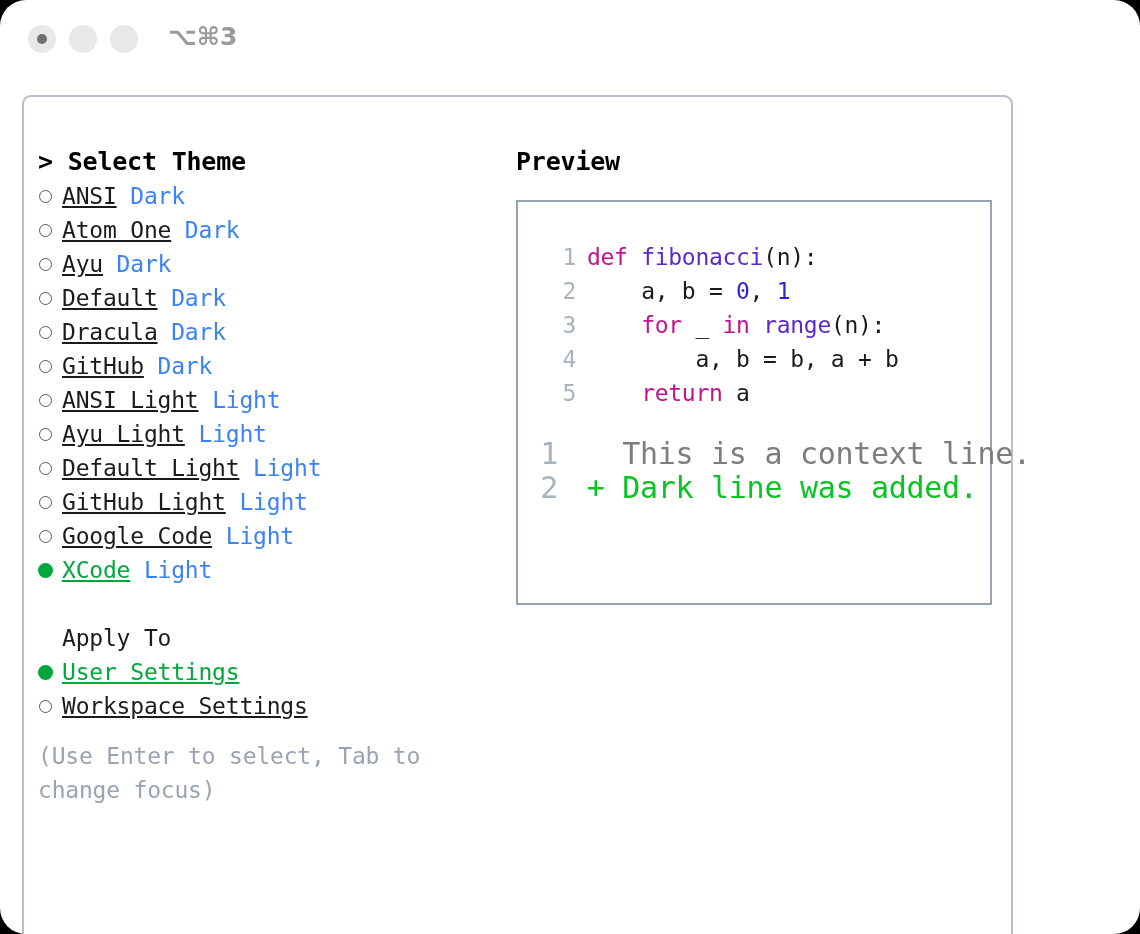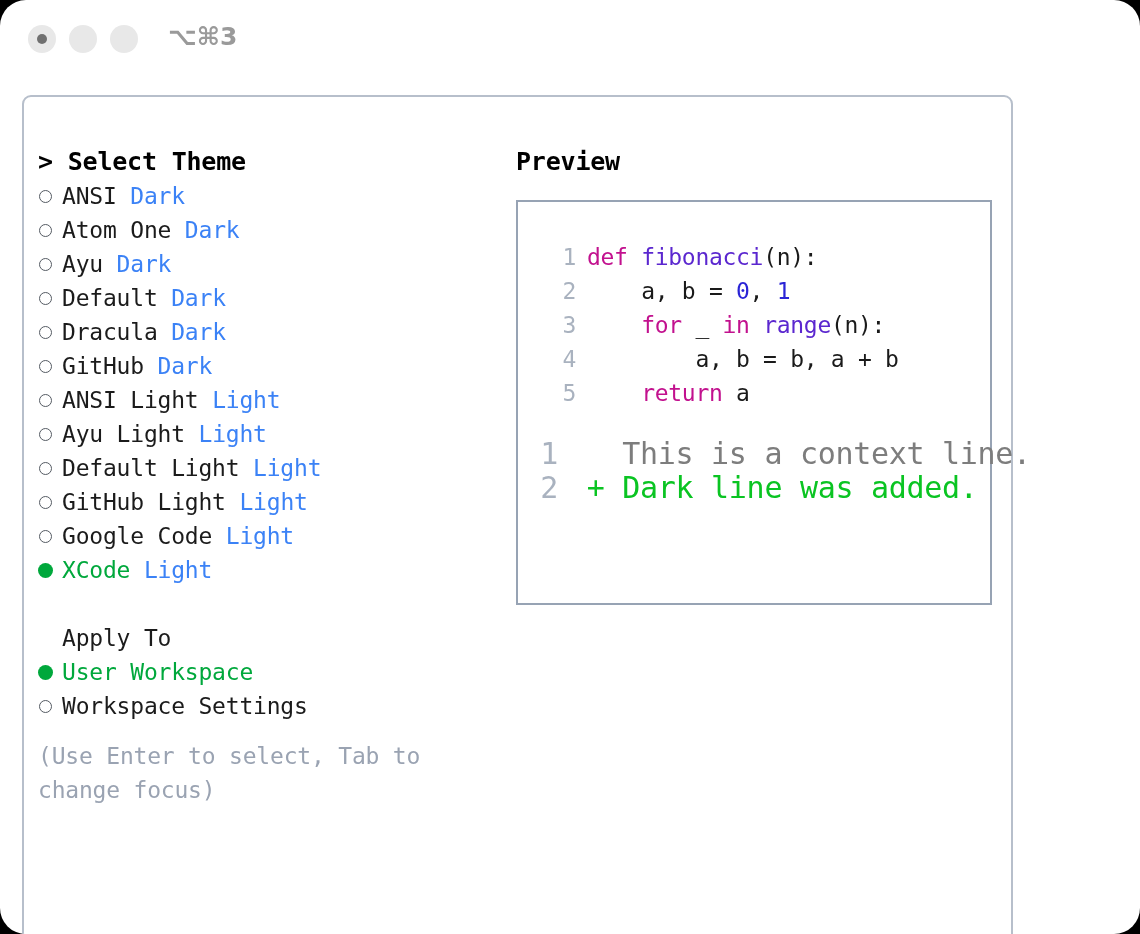--- a/index.html
+++ b/index.html
@@ -136,20 +136,21 @@
     position: absolute;
     left: 0px;
     top: -15px;
     width: 15px;
     height: 15px;
     border-radius: 50%;
     background: #00a83c;
   }
   .opt-label {
     color: #1b1b1b;
+    text-decoration: underline;
   }
   .opt-label.sel {
     color: #00a83c;
   }
   .opt-badge {
     color: #3b82f6;
   }
 
   .apply-title {
     font-size: 23px;
@@ -264,21 +265,21 @@
             <div class="opt-row"><span class="marker"><span class="hollow"></span></span><span class="opt-label">GitHub Light</span><span> </span><span class="opt-badge">Light</span></div>
             <div class="opt-row"><span class="marker"><span class="hollow"></span></span><span class="opt-label">Google Code</span><span> </span><span class="opt-badge">Light</span></div>
             <div class="opt-row"><span class="marker"><span class="filled"></span></span><span class="opt-label sel">XCode</span><span> </span><span class="opt-badge">Light</span></div>
           </div>
 
         <div class="spacer-lg"></div>
 
         <div class="apply-title">Apply To</div>
 
         <div id="apply-list">
-            <div class="opt-row"><span class="marker"><span class="filled"></span></span><span class="opt-label sel">User Workspace</span></div>
+            <div class="opt-row"><span class="marker"><span class="filled"></span></span><span class="opt-label sel">User Settings</span></div>
             <div class="opt-row"><span class="marker"><span class="hollow"></span></span><span class="opt-label">Workspace Settings</span></div>
           </div>
 
         <div class="hint">(Use Enter to select, Tab to change focus)</div>
       </div>
 
       <div class="right-col">
         <div class="preview-title">Preview</div>
 
         <div class="preview-box">

